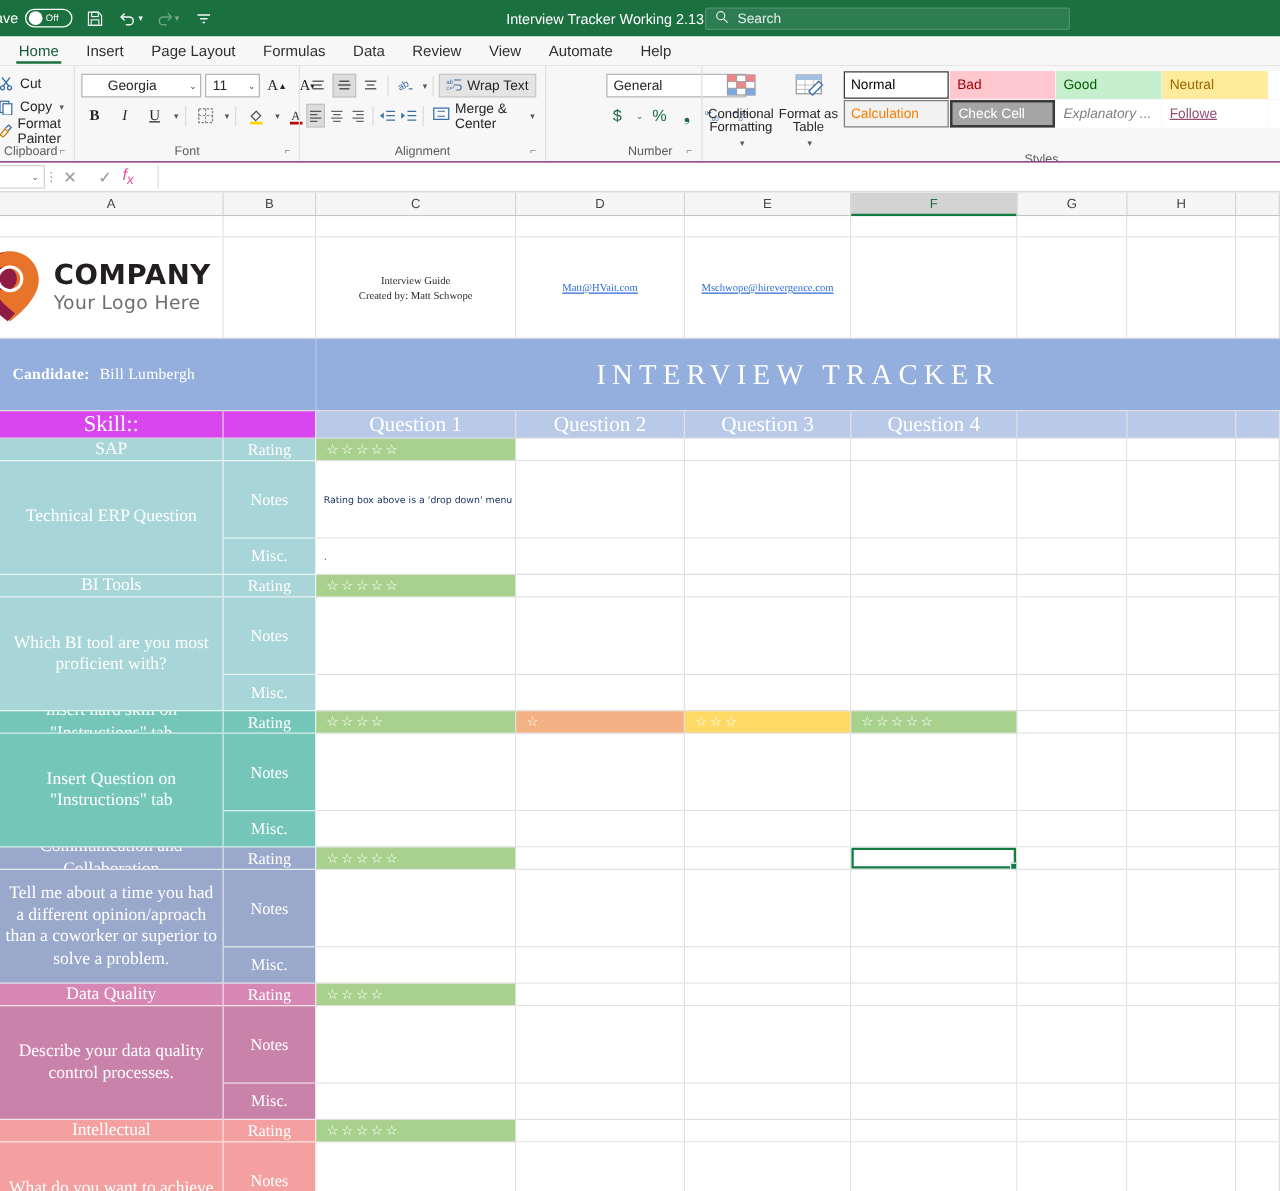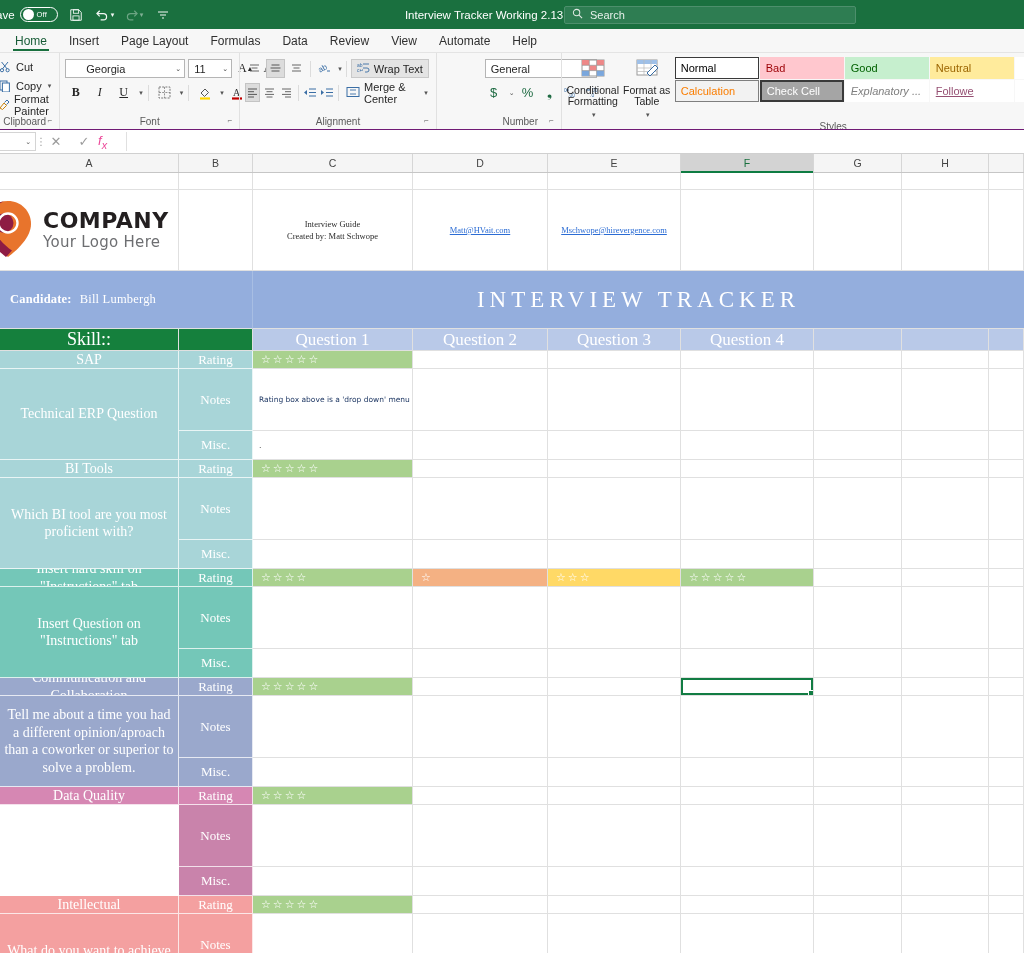--- a/index.html
+++ b/index.html
@@ -172,21 +172,21 @@
   .mail { color: #2b6cd4; text-decoration: underline; font-size: 8.5px; font-family: "Liberation Serif", serif; }
 
   .serif { font-family: "Liberation Serif", serif; }
   .band-title {
     background: #94aedd; color: #ffffff; font-family: "Liberation Serif", serif;
   }
   .cand { justify-content: flex-start; padding-left: 10px; font-size: 12.5px; letter-spacing: .2px; }
   .trackertitle { font-size: 23px; letter-spacing: 5px; }
 
   .skillhdr {
-    background: #15803d; color: #ffffff; font-family: "Liberation Serif", serif; font-size: 18px;
+    background: #d946ef; color: #ffffff; font-family: "Liberation Serif", serif; font-size: 18px;
   }
   .qhdr { background: #b9c9e8; color: #ffffff; font-family: "Liberation Serif", serif; font-size: 17px; }
 
   .lbl { font-family: "Liberation Serif", serif; color: #ffffff; font-size: 13px; text-align: center; }
   .skillname { font-family: "Liberation Serif", serif; color: #ffffff; font-size: 14px; text-align: center; padding: 0 4px; line-height: 1.25; }
 
   .rating { background: #a9d18e; justify-content: flex-start; padding-left: 8px; }
   .rating.orange { background: #f4b183; }
   .rating.yellow { background: #ffd966; }
   .stars { color: #ffffff; font-size: 11px; letter-spacing: 2px; }
@@ -309,21 +309,21 @@
     <div class="rgroup-title">
       <span>Clipboard</span>
       <span class="dlg">⌐</span>
     </div>
   </div>
 
   <div class="rgroup" style="width:180px;">
     <div class="rgroup-body">
       <div style="padding-top:2px;">
         <div class="font-row">
-          <div class="combo" style="width:120px;padding-left:20px;">
+          <div class="combo" style="width:96px;padding-left:20px;">
             <span>Georgia</span>
             <span class="caret">⌄</span>
           </div>
           <div class="combo" style="width:44px;">
             <span>11</span>
             <span class="caret">⌄</span>
           </div>
           <span class="fbtn" style="font-family:'Liberation Serif',serif;">A<sup style="font-size:7px;">▲</sup></span>
           <span class="fbtn" style="font-family:'Liberation Serif',serif;">A<sup style="font-size:7px;">▾</sup></span>
         </div>
@@ -802,20 +802,21 @@
               <span class="stars">☆☆☆☆</span>
             </div>
             <div class="cell blank" style="width: 135px; height: 18px;"></div>
             <div class="cell blank" style="width: 133px; height: 18px;"></div>
             <div class="cell blank" style="width: 133px; height: 18px;"></div>
             <div class="cell blank" style="width: 88px; height: 18px;"></div>
             <div class="cell blank" style="width: 87px; height: 18px;"></div>
             <div class="cell blank" style="width: 35px; height: 18px;"></div>
           </div>
           <div class="row" style="position: relative;">
+            <div class="cell skillname" style="width: 179px; height: 91px; background: rgb(201, 131, 171); border-right-color: rgba(255, 255, 255, 0.75); border-bottom-color: rgba(255, 255, 255, 0.75); position: absolute; left: 0px;">Describe your data quality control processes.</div>
             <div style="width: 179px; height: 62px;"></div>
             <div class="cell lbl" style="width: 74px; height: 62px; background: rgb(201, 131, 171); border-right-color: rgba(255, 255, 255, 0.75); border-bottom-color: rgba(255, 255, 255, 0.75);">Notes</div>
             <div class="cell blank" style="width: 160px; height: 62px;"></div>
             <div class="cell blank" style="width: 135px; height: 62px;"></div>
             <div class="cell blank" style="width: 133px; height: 62px;"></div>
             <div class="cell blank" style="width: 133px; height: 62px;"></div>
             <div class="cell blank" style="width: 88px; height: 62px;"></div>
             <div class="cell blank" style="width: 87px; height: 62px;"></div>
             <div class="cell blank" style="width: 35px; height: 62px;"></div>
           </div>

